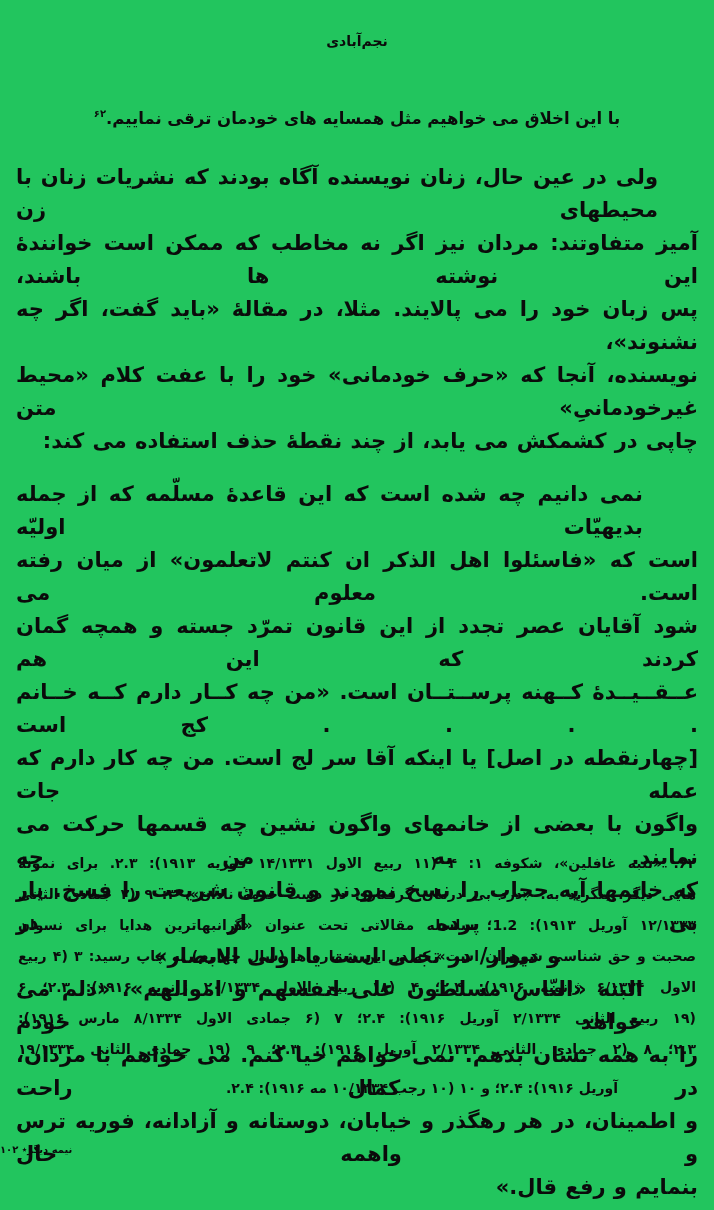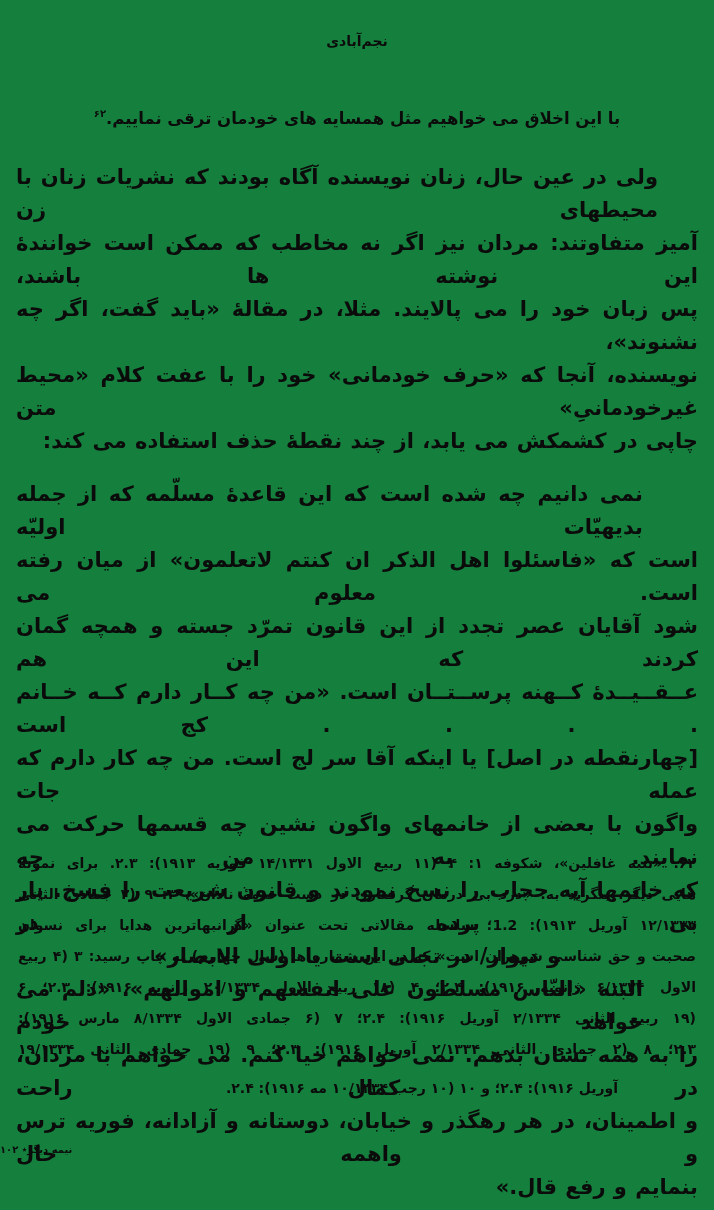--- a/index.html
+++ b/index.html
@@ -5,21 +5,21 @@
   html,body { margin:0; padding:0; }
   body {
     width:714px; height:1210px;
     background:#e9e9e9;
     font-family:"DejaVu Sans", sans-serif;
     color:#0b0b0b;
   }
   .page {
     position:relative;
     width:714px; height:1210px;
-    background:#15803d;
+    background:#22c55e;
     overflow:hidden;
     text-decoration:underline;
   }
   .running-header {
     position:absolute; top:33px; left:0; right:0;
     text-align:center; direction:rtl;
     font-size:14px; font-weight:700;
   }
   .epigraph {
     position:absolute; top:108px; left:40px; right:40px;

